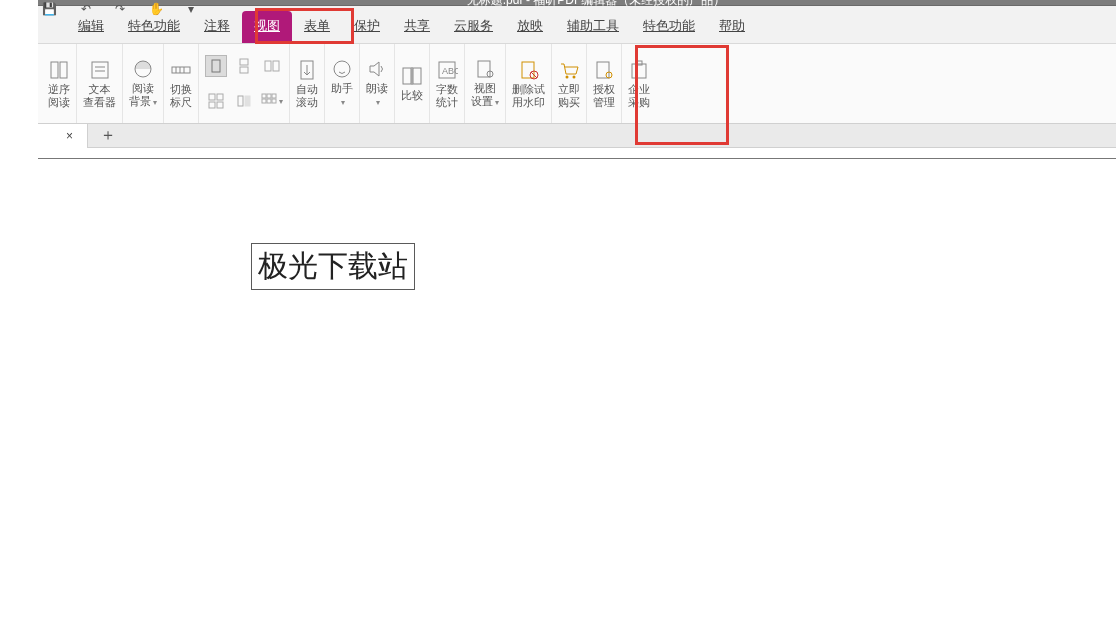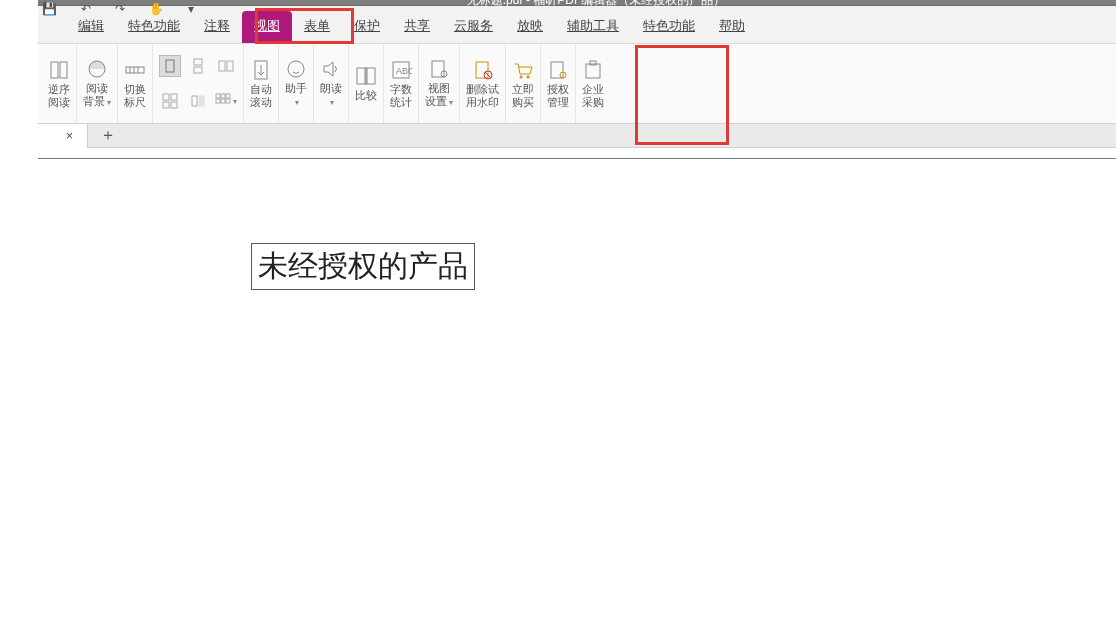--- a/index.html
+++ b/index.html
@@ -228,20 +228,30 @@
     <div class="rb-group">
       <div class="rb-icon">
         <svg width="22" height="22">
             <rect x="3" y="3" width="7" height="16" fill="none" stroke="#888"></rect>
             <rect x="12" y="3" width="7" height="16" fill="none" stroke="#888"></rect>
           </svg>
       </div>
       <div class="rb-label">逆序<br>阅读</div>
     </div>
 
+    <div class="rb-group">
+      <div class="rb-icon">
+        <svg width="22" height="22">
+            <rect x="3" y="3" width="16" height="16" fill="none" stroke="#888"></rect>
+            <line x1="6" y1="8" x2="16" y2="8" stroke="#888"></line>
+            <line x1="6" y1="12" x2="16" y2="12" stroke="#888"></line>
+          </svg>
+      </div>
+      <div class="rb-label">文本<br>查看器</div>
+    </div>
 
     <div class="rb-group">
       <div class="rb-icon">
         <svg width="22" height="22">
             <circle cx="11" cy="11" r="8" fill="none" stroke="#888"></circle>
             <path d="M3 11 A8 8 0 0 1 19 11" fill="#888" opacity="0.25"></path>
           </svg>
       </div>
       <div class="rb-label"><span>阅读<br>背景</span><span class="rb-dd">▾</span></div>
     </div>
@@ -415,20 +425,20 @@
 
   <div class="doctabs">
     <div class="doctab">
       <span class="close">×</span>
     </div>
     <div class="addtab">＋</div>
   </div>
 
   <div class="docview">
     <div class="page-edge"></div>
-    <div class="text-frame">未经授权的产品</div>
+    <div class="text-frame">极光下载站</div>
 
   </div>
 
   <div class="red-box-1 red-box-tabs"></div>
   <div class="red-box-1 red-box-ribbon"></div>
 
 </div>
 
 </body></html>

